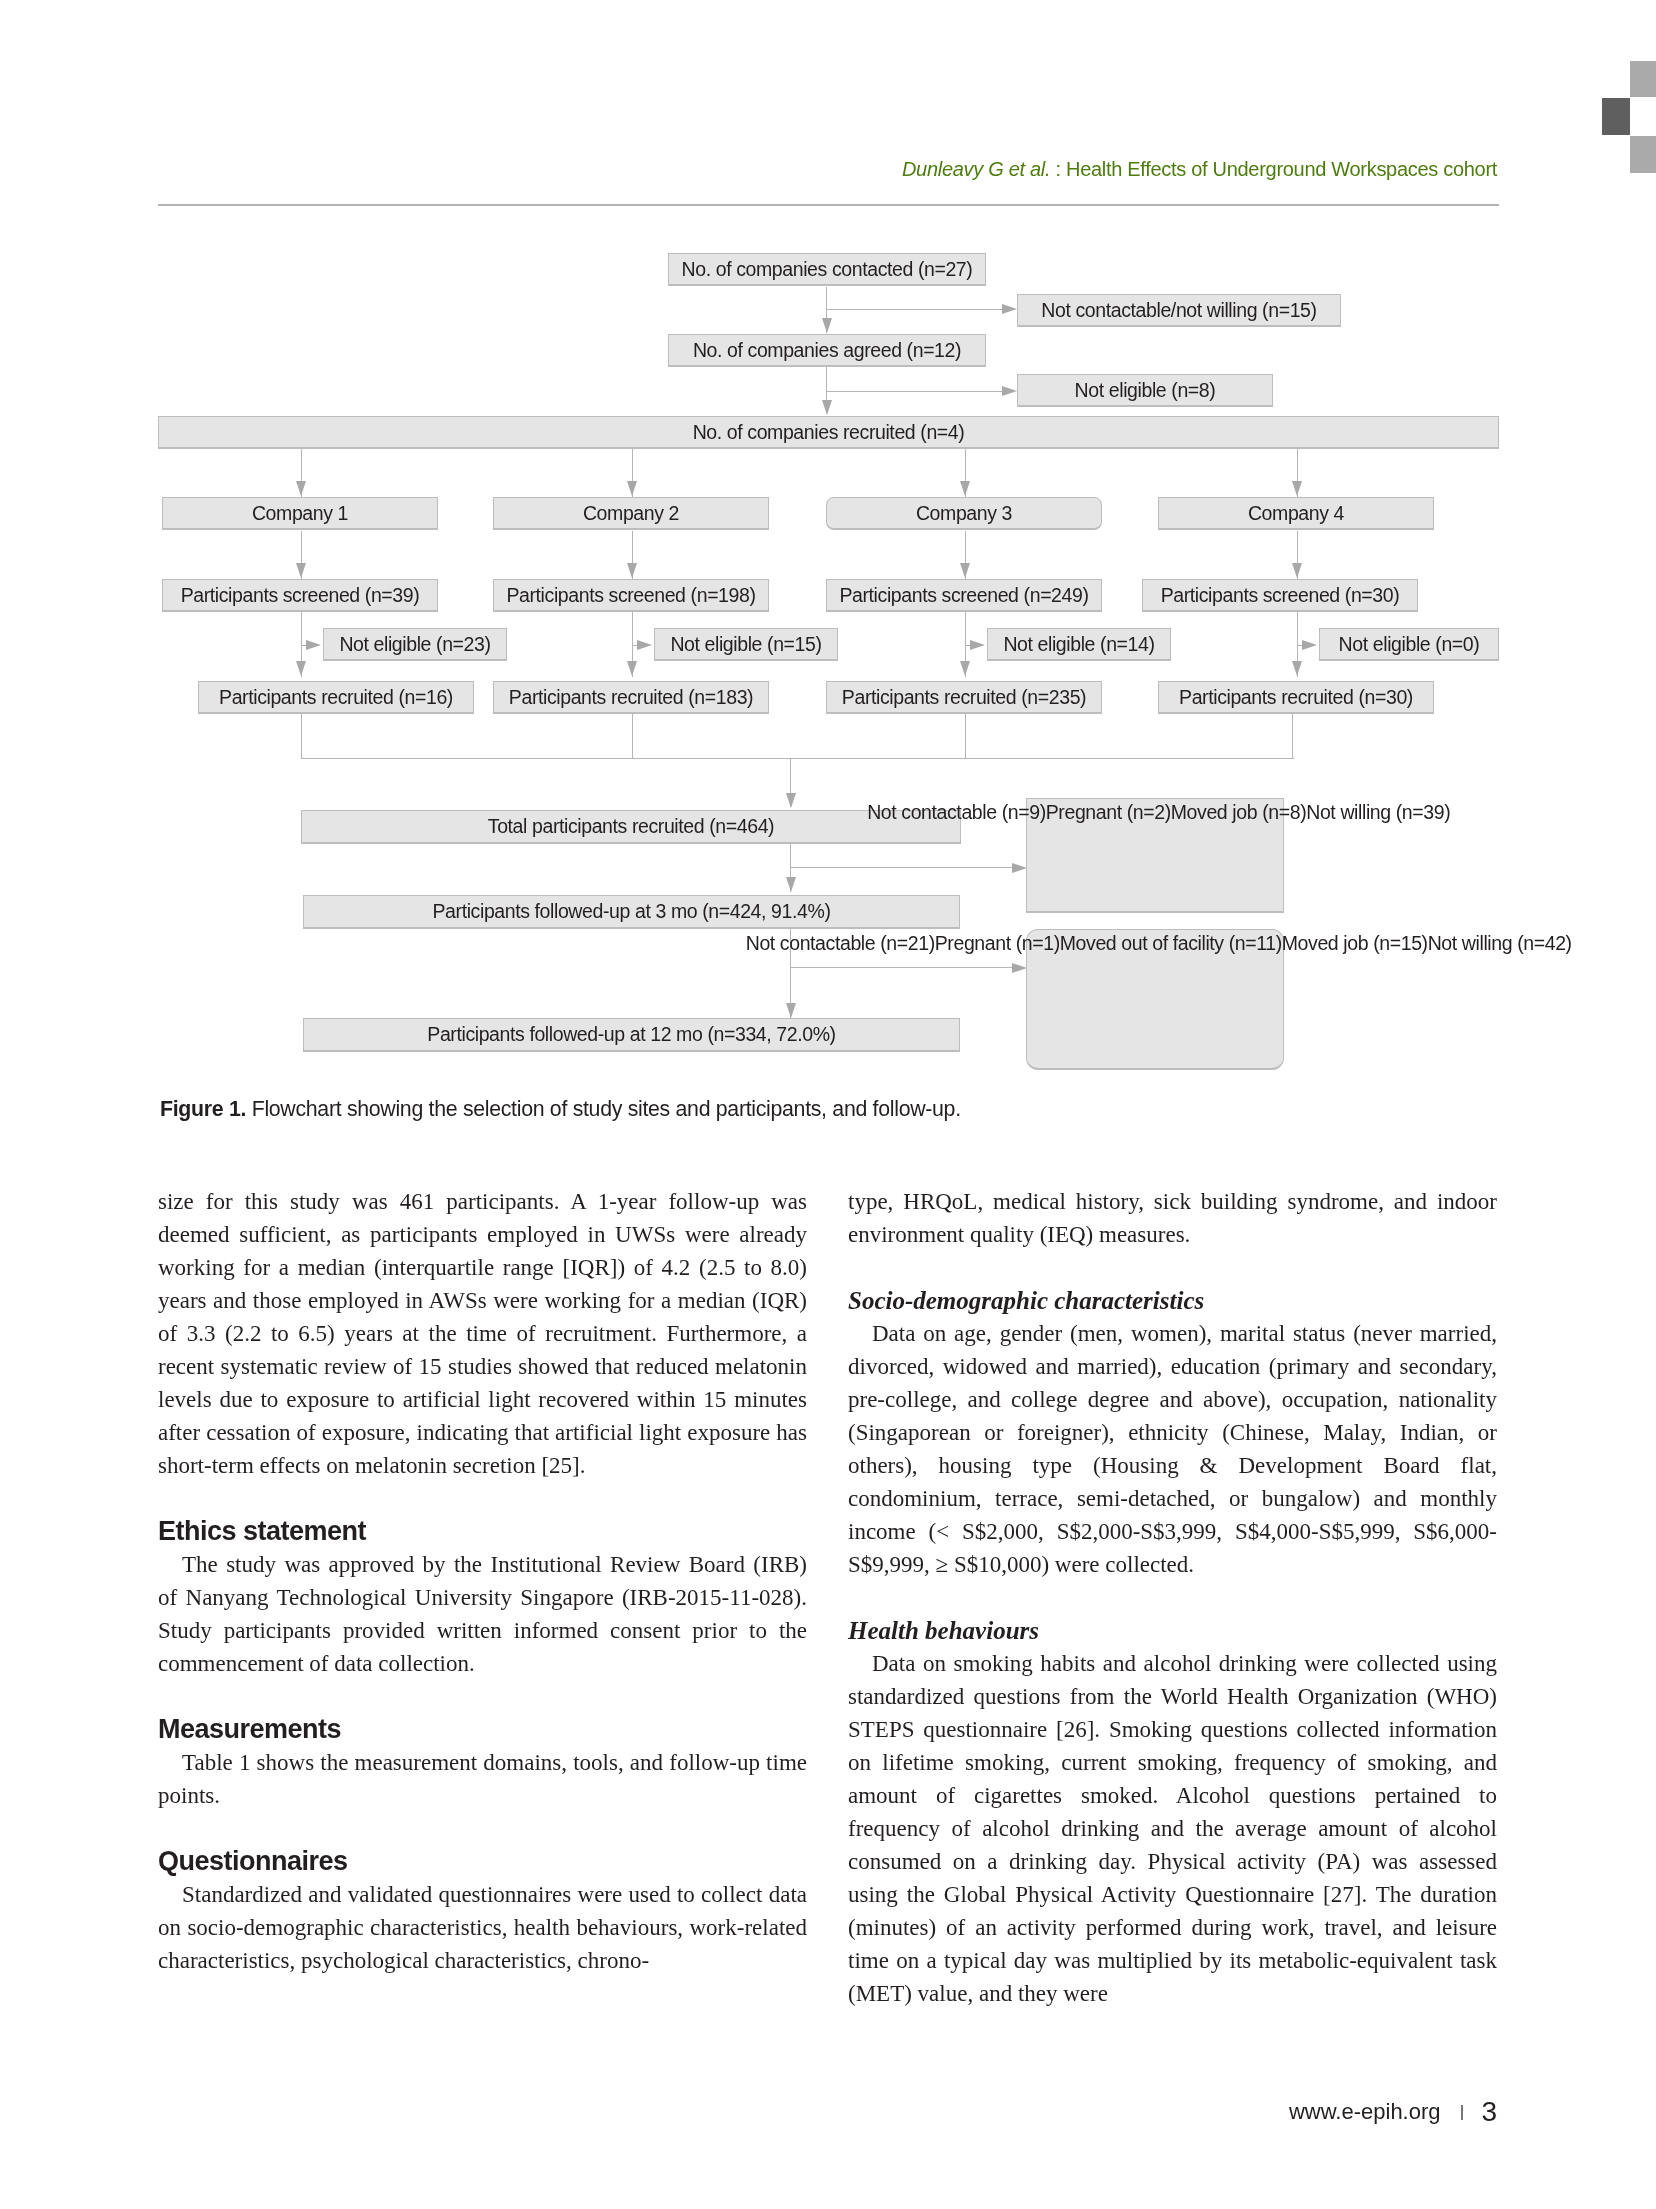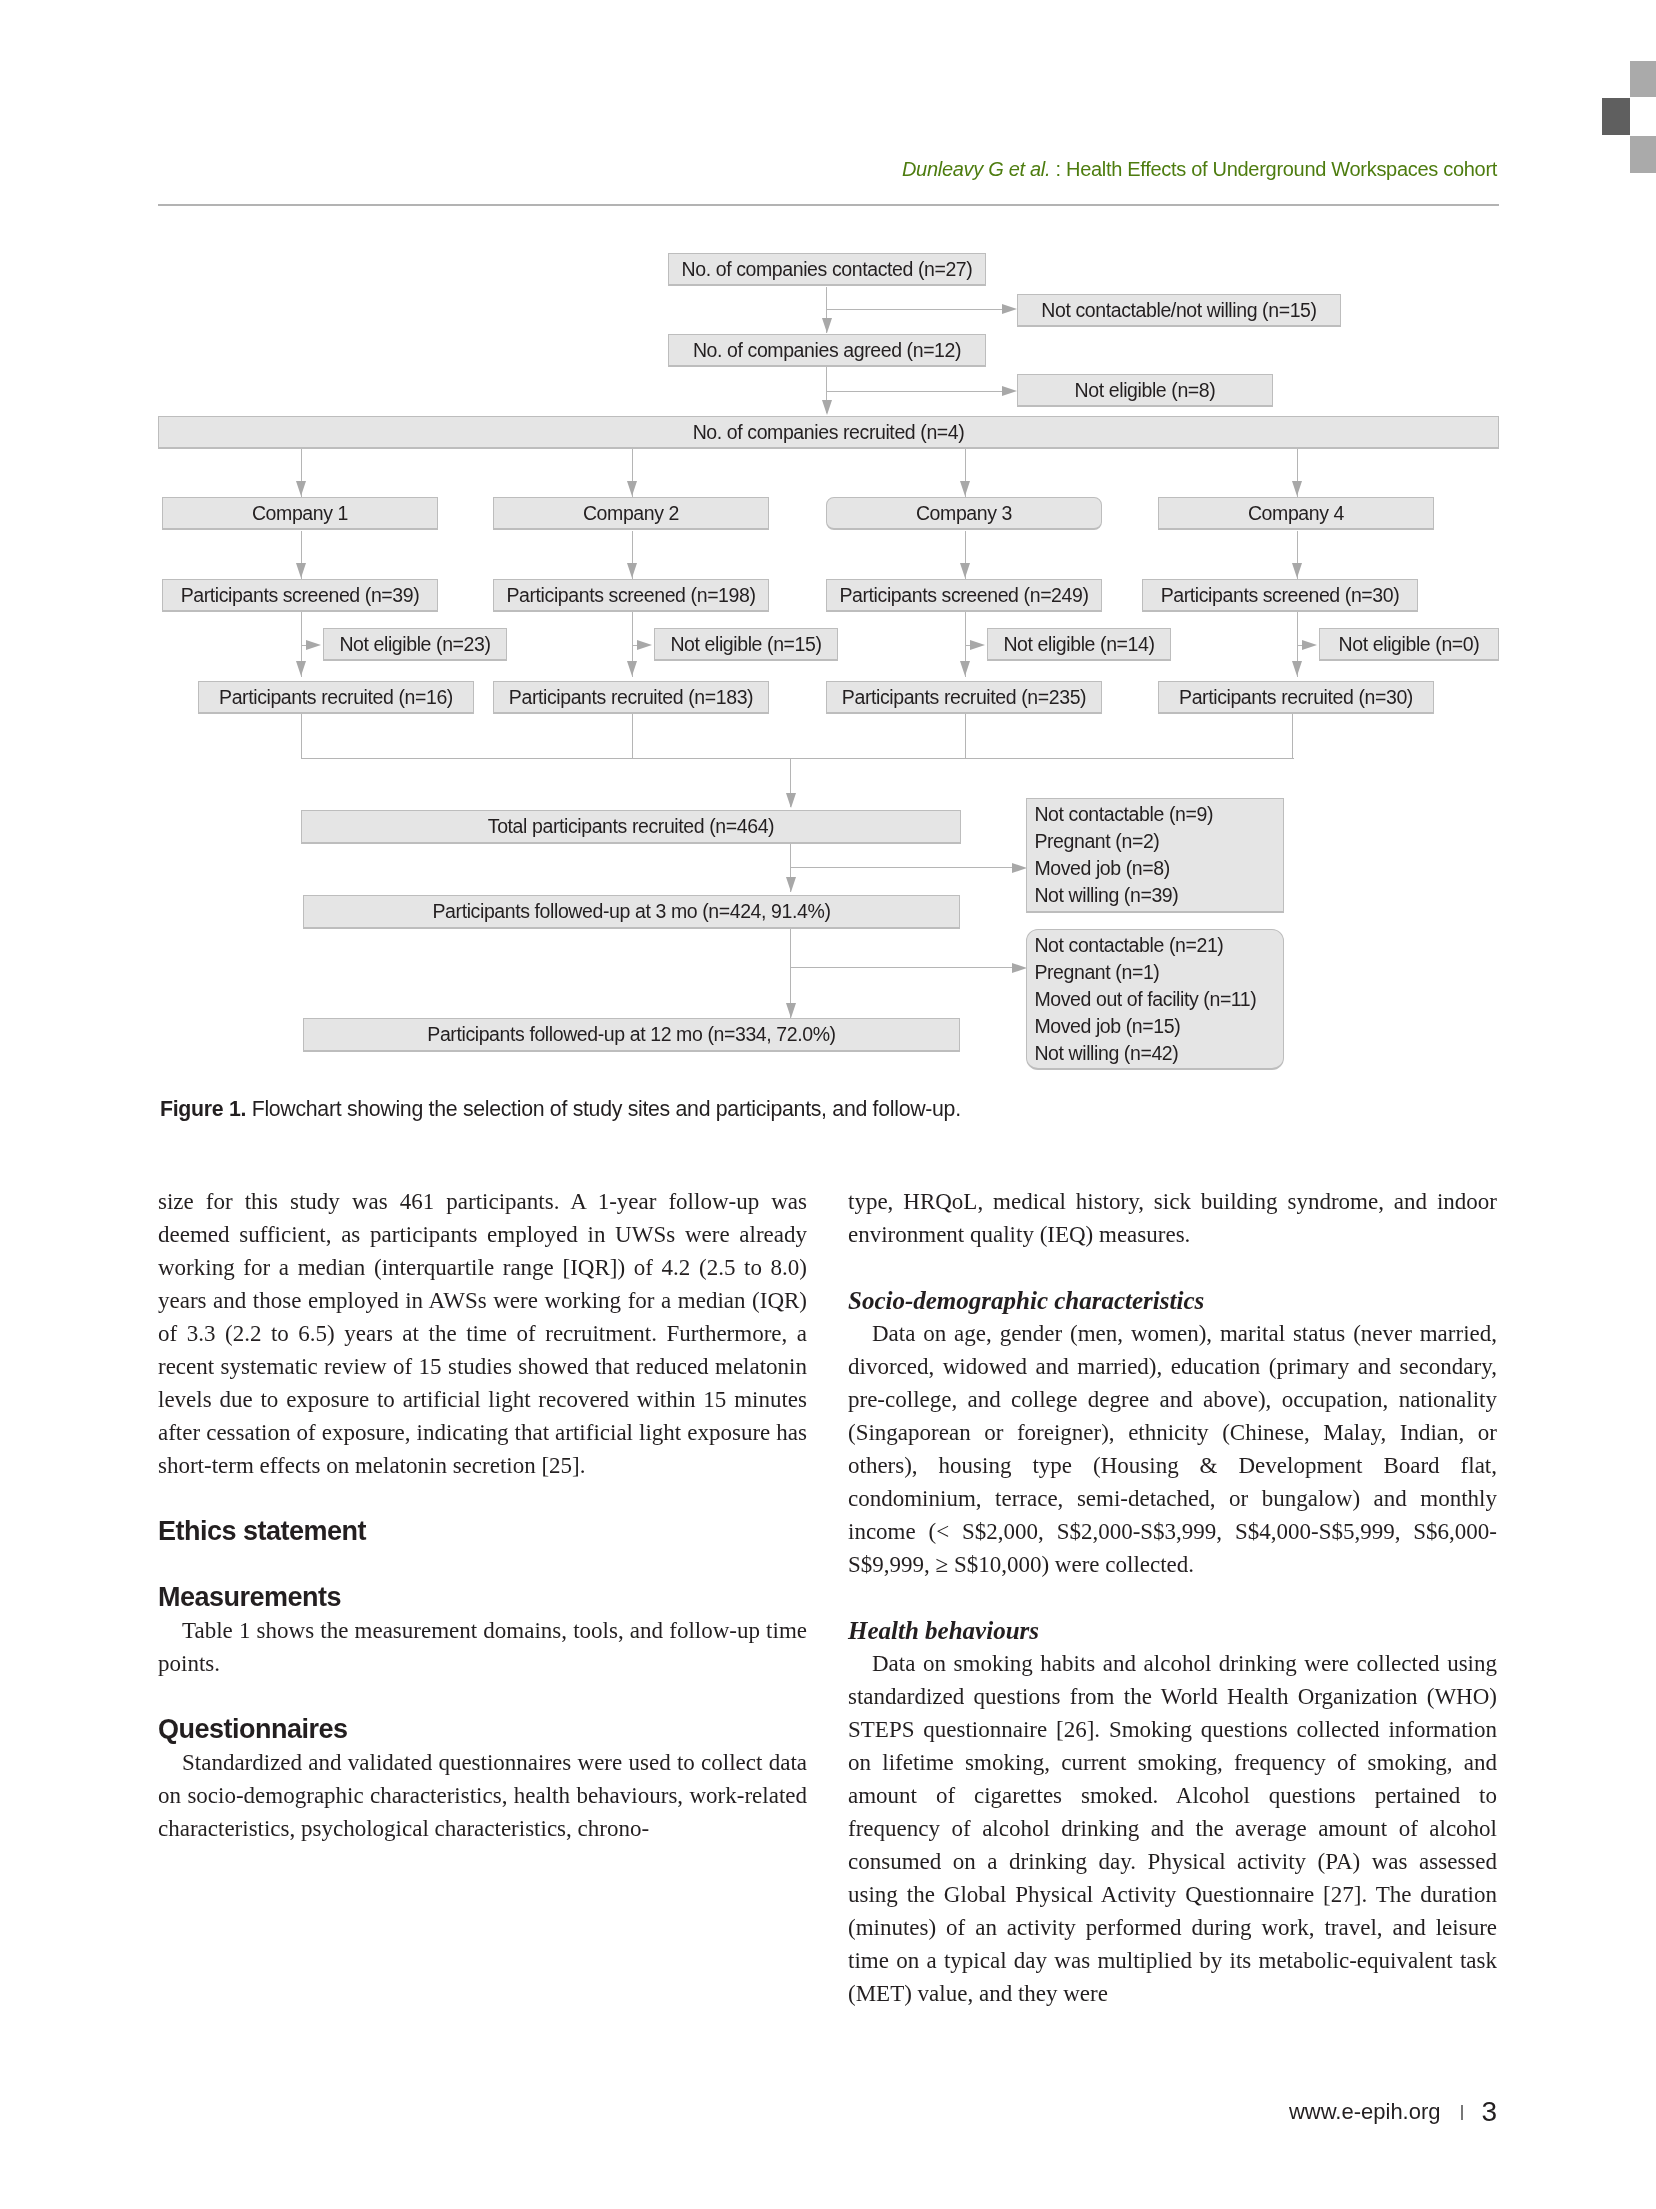--- a/index.html
+++ b/index.html
@@ -8,21 +8,21 @@
   
   .sq { position: absolute; }
 
   .running-head { position: absolute; right: 160px; top: 158px; font-family: "Liberation Sans", sans-serif; font-size: 20px; color: #4d7c0f; letter-spacing: -0.3px; }
   .running-head .authors { font-style: italic; }
   .head-rule { position: absolute; left: 158px; top: 204px; width: 1341px; height: 1.9px; background: #b3b3b3; }
 
   
   .box { position: absolute; box-sizing: border-box; background: #e5e5e5; border: 1.4px solid #bdbdbd; border-bottom: 2.3px solid #bdbdbd;
          font-family: "Liberation Sans", sans-serif; font-size: 19.5px; color: #231f20; display: flex; align-items: center; justify-content: center; white-space: nowrap; letter-spacing: -0.4px; }
-  .box.list { flex-direction: column; align-items: flex-start; justify-content: center; padding-left: 7.4px; line-height: 27px; }
+  .box.list { flex-direction: row; align-items: flex-start; justify-content: center; padding-left: 7.4px; line-height: 27px; }
   .line-v { position: absolute; width: 1.4px; background: #b5b5b5; }
   .line-h { position: absolute; height: 1.4px; background: #b5b5b5; }
   .arrow-down { position: absolute; width: 0; height: 0; border-left: 5.6px solid transparent; border-right: 5.6px solid transparent; border-top: 15px solid #a8a8a8; }
   .arrow-right { position: absolute; width: 0; height: 0; border-top: 5.6px solid transparent; border-bottom: 5.6px solid transparent; border-left: 15px solid #a8a8a8; }
 
   .caption { position: absolute; left: 160px; top: 1097px; font-family: "Liberation Sans", sans-serif; font-size: 21.3px; letter-spacing: -0.3px; }
   .caption b { font-weight: bold; }
 
   
   .col { position: absolute; width: 649px; font-family: "Liberation Serif", serif; font-size: 23px; line-height: 33px; text-align: justify; color: #231f20; }
@@ -203,20 +203,21 @@
       <span>Participants followed-up at 12 mo (n=334, 72.0%)</span>
     </div>
 </div>
 
 <div class="caption"><b>Figure 1.</b><span> Flowchart showing the selection of study sites and participants, and follow-up.</span></div>
 
 <div class="col" style="left:158px; top:1185px;">
   <p>size for this study was 461 participants. A 1-year follow-up was deemed sufficient, as participants employed in UWSs were already working for a median (interquartile range [IQR]) of 4.2 (2.5 to 8.0) years and those employed in AWSs were working for a median (IQR) of 3.3 (2.2 to 6.5) years at the time of recruitment. Furthermore, a recent systematic review of 15 studies showed that reduced melatonin levels due to exposure to artificial light recovered within 15 minutes after cessation of exposure, indicating that artificial light exposure has short-term effects on melatonin secretion [25].</p>
   <div class="gap"></div>
   <h2>Ethics statement</h2>
+  <p class="indent">The study was approved by the Institutional Review Board (IRB) of Nanyang Technological University Singapore (IRB-2015-11-028). Study participants provided written informed consent prior to the commencement of data collection.</p>
   <div class="gap"></div>
   <h2>Measurements</h2>
   <p class="indent">Table 1 shows the measurement domains, tools, and follow-up time points.</p>
   <div class="gap"></div>
   <h2>Questionnaires</h2>
   <p class="indent">Standardized and validated questionnaires were used to collect data on socio-demographic characteristics, health behaviours, work-related characteristics, psychological characteristics, chrono-</p>
 </div>
 
 <div class="col" style="left:848px; top:1185px;">
   <p>type, HRQoL, medical history, sick building syndrome, and indoor environment quality (IEQ) measures.</p>

